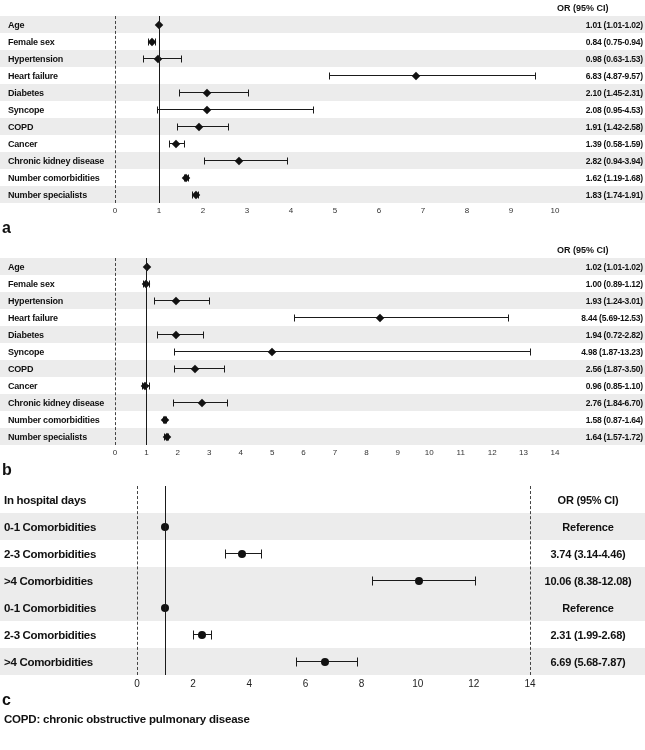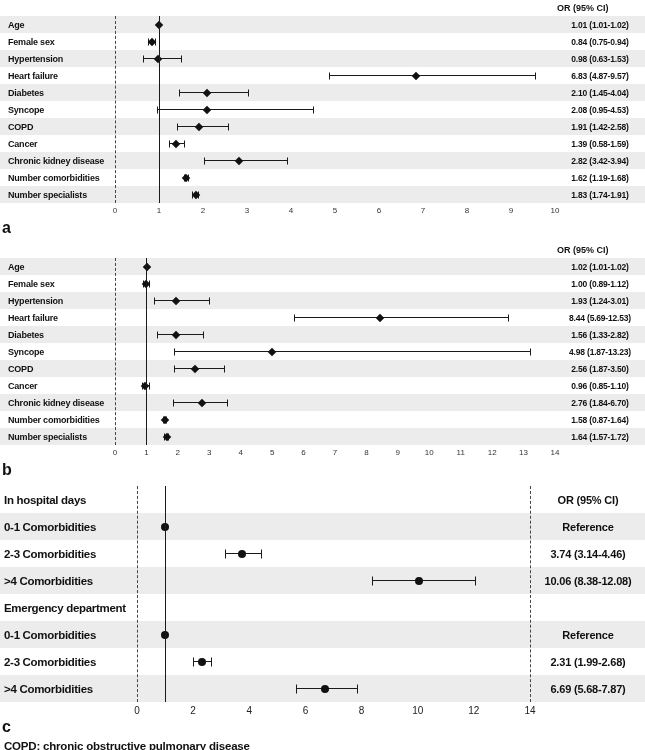--- a/index.html
+++ b/index.html
@@ -18,21 +18,21 @@
   .marker{position:absolute;top:50%}
   .marker.diamond{width:6px;height:6px;background:#111;transform:translate(-50%,-50%) rotate(45deg)}
   .marker.circle{width:8px;height:8px;background:#111;border-radius:50%;transform:translate(-50%,-50%)}
   .or-text{position:absolute;top:50%;transform:translateY(-50%);font-weight:700;white-space:nowrap}
   .vline{position:absolute;top:0;bottom:0;width:0;border-left:1px solid #1a1a1a}
   .vline.dashed{border-left-style:dashed;border-left-color:#444}
   .axis{position:relative;height:15px}
   .tick{position:absolute;top:3px;transform:translateX(-50%);color:#333}
   .panel-letter{font-size:16px;font-weight:700;padding:1px 0 0 2px;height:20px;line-height:18px}
   
-  .p-small .or-text{left:557px;width:86px;text-align:center;font-size:8.5px;letter-spacing:-0.2px}
+  .p-small .or-text{left:557px;width:86px;text-align:right;font-size:8.5px;letter-spacing:-0.2px}
   .p-small .tick{font-size:8px}
   
   .p-large .row-label{left:4px;font-size:11.5px;letter-spacing:-0.3px}
   .p-large .or-text{left:533px;width:110px;text-align:center;font-size:11px;letter-spacing:-0.2px}
   .p-large .ci-cap{height:9px}
   .p-large .tick{font-size:10px;color:#222}
   .footer-note{font-size:11.5px;font-weight:700;padding:3px 0 0 4px;letter-spacing:-0.2px}
   .gap4{height:4px}.gap6{height:6px}
 </style>
 </head>
@@ -74,21 +74,21 @@
         <span class="ci-cap" style="left: 535.08px;"></span>
         <span class="marker diamond" style="left: 415.52px;"></span>
         <span class="or-text">6.83 (4.87-9.57)</span>
       </div>
       <div class="row stripe" style="height: 17px;">
         <span class="row-label">Diabetes</span>
         <span class="ci-line" style="left: 178.8px; width: 69.96px;"></span>
         <span class="ci-cap" style="left: 178.8px;"></span>
         <span class="ci-cap" style="left: 247.76px;"></span>
         <span class="marker diamond" style="left: 207.4px;"></span>
-        <span class="or-text">2.10 (1.45-4.04)</span>
+        <span class="or-text">2.10 (1.45-2.31)</span>
       </div>
       <div class="row" style="height: 17px;">
         <span class="row-label">Syncope</span>
         <span class="ci-line" style="left: 156.8px; width: 157.52px;"></span>
         <span class="ci-cap" style="left: 156.8px;"></span>
         <span class="ci-cap" style="left: 313.32px;"></span>
         <span class="marker diamond" style="left: 206.52px;"></span>
         <span class="or-text">2.08 (0.95-4.53)</span>
       </div>
       <div class="row stripe" style="height: 17px;">
@@ -106,21 +106,21 @@
         <span class="ci-cap" style="left: 183.96px;"></span>
         <span class="marker diamond" style="left: 176.16px;"></span>
         <span class="or-text">1.39 (0.58-1.59)</span>
       </div>
       <div class="row stripe" style="height: 17px;">
         <span class="row-label">Chronic kidney disease</span>
         <span class="ci-line" style="left: 203.88px; width: 84.48px;"></span>
         <span class="ci-cap" style="left: 203.88px;"></span>
         <span class="ci-cap" style="left: 287.36px;"></span>
         <span class="marker diamond" style="left: 239.08px;"></span>
-        <span class="or-text">2.82 (3.42-3.94)</span>
+        <span class="or-text">2.82 (0.94-3.94)</span>
       </div>
       <div class="row" style="height: 17px;">
         <span class="row-label">Number comorbidities</span>
         <span class="ci-line" style="left: 183.64px; width: 5.28px;"></span>
         <span class="ci-cap" style="left: 183.64px;"></span>
         <span class="ci-cap" style="left: 187.92px;"></span>
         <span class="marker diamond" style="left: 186.28px;"></span>
         <span class="or-text">1.62 (1.19-1.68)</span>
       </div>
       <div class="row stripe" style="height: 17px;">
@@ -188,21 +188,21 @@
         <span class="ci-cap" style="left: 507.8px;"></span>
         <span class="marker diamond" style="left: 380.257px;"></span>
         <span class="or-text">8.44 (5.69-12.53)</span>
       </div>
       <div class="row stripe" style="height: 17px;">
         <span class="row-label">Diabetes</span>
         <span class="ci-line" style="left: 156.8px; width: 46.8286px;"></span>
         <span class="ci-cap" style="left: 156.8px;"></span>
         <span class="ci-cap" style="left: 202.629px;"></span>
         <span class="marker diamond" style="left: 175.971px;"></span>
-        <span class="or-text">1.56 (1.33-2.82)</span>
+        <span class="or-text">1.94 (0.72-2.82)</span>
       </div>
       <div class="row" style="height: 17px;">
         <span class="row-label">Syncope</span>
         <span class="ci-line" style="left: 173.771px; width: 357.029px;"></span>
         <span class="ci-cap" style="left: 173.771px;"></span>
         <span class="ci-cap" style="left: 529.8px;"></span>
         <span class="marker diamond" style="left: 271.514px;"></span>
         <span class="or-text">4.98 (1.87-13.23)</span>
       </div>
       <div class="row stripe" style="height: 17px;">
@@ -290,23 +290,20 @@
         <span class="or-text">3.74 (3.14-4.46)</span>
       </div>
       <div class="row stripe" style="height: 27px;">
         <span class="row-label">&gt;4 Comorbidities</span>
         <span class="ci-line" style="left: 372.239px; width: 103.864px;"></span>
         <span class="ci-cap" style="left: 372.239px;"></span>
         <span class="ci-cap" style="left: 475.103px;"></span>
         <span class="marker circle" style="left: 419.399px;"></span>
         <span class="or-text">10.06 (8.38-12.08)</span>
       </div>
-      <div class="row" style="height: 27px;">
-        <span class="row-label">Emergency department</span>
-      </div>
       <div class="row stripe" style="height: 27px;">
         <span class="row-label">0-1 Comorbidities</span>
         <span class="marker circle" style="left: 165.071px;"></span>
         <span class="or-text">Reference</span>
       </div>
       <div class="row" style="height: 27px;">
         <span class="row-label">2-3 Comorbidities</span>
         <span class="ci-line" style="left: 192.862px; width: 19.3693px;"></span>
         <span class="ci-cap" style="left: 192.862px;"></span>
         <span class="ci-cap" style="left: 211.231px;"></span>

